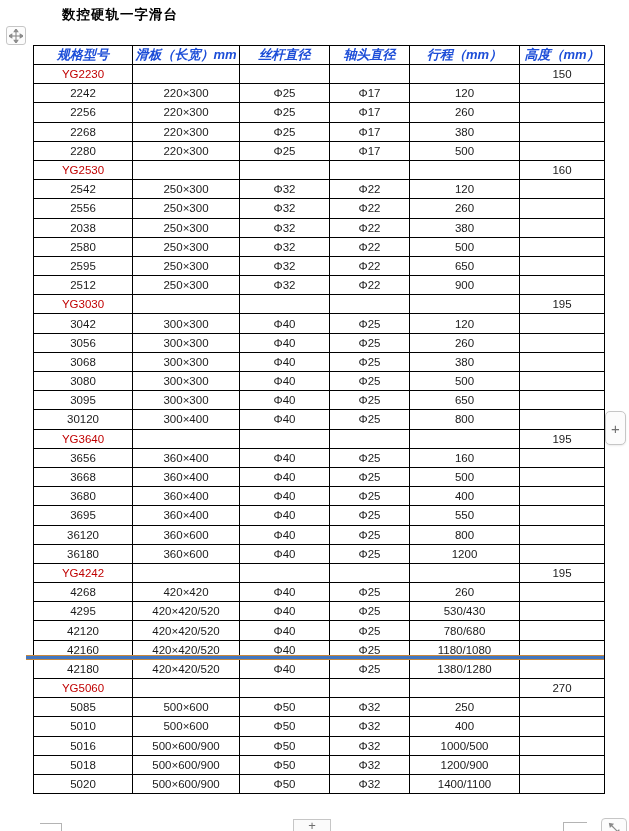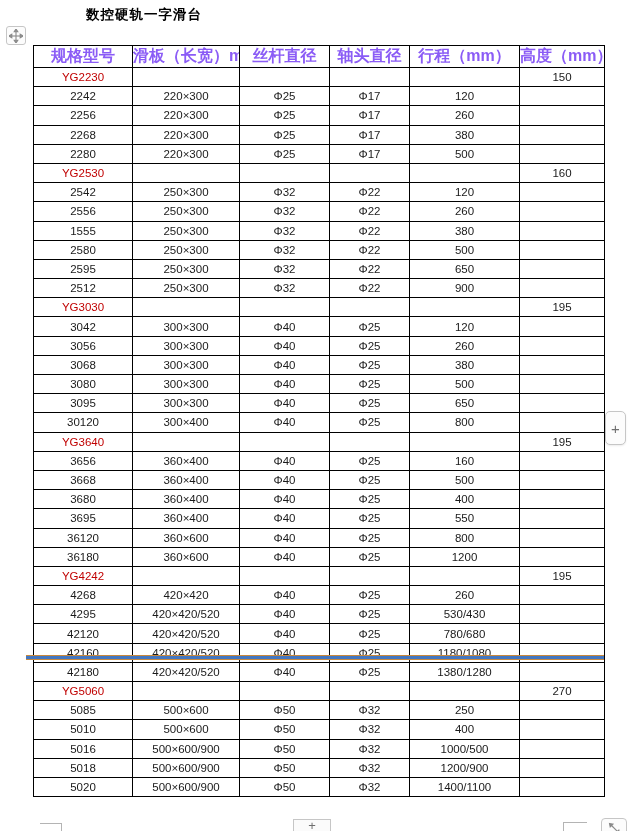--- a/index.html
+++ b/index.html
@@ -11,36 +11,35 @@
     position:relative;
     width:629px;height:831px;
     background:#ffffff;
     overflow:hidden;
   }
   
   .doc-title{
     position:absolute;left:62px;top:6px;
     font-size:13.5px;font-weight:bold;color:#000;
     letter-spacing:1px;
-    margin-left:24px;
   }
   
   #spec-table{
     position:absolute;left:33px;top:45px;
     width:571px;
     border-collapse:collapse;table-layout:fixed;
   }
   #spec-table th,#spec-table td{
     border:1px solid #000;
     text-align:center;vertical-align:middle;
     padding:0;overflow:hidden;white-space:nowrap;
     color:#1a1a1a;
   }
   #spec-table th{
-    height:16px;font-size:16px;font-weight:bold;color:#8b5cf6;
+    height:16px;font-size:13px;font-weight:bold;color:#1d4ed8;font-style:italic;
   }
   #spec-table td{
     height:18.2px;font-size:11.5px;
   }
   #spec-table tr.group td:first-child{
     color:var(--model-red,#c00000);font-weight:normal;
   }
   
   #page-divider{
     position:absolute;left:26px;width:578px;height:5px;
@@ -171,21 +170,21 @@
         </tr>
         <tr>
           <td>2556</td>
           <td>250×300</td>
           <td>Φ32</td>
           <td>Φ22</td>
           <td>260</td>
           <td></td>
         </tr>
         <tr>
-          <td>1555</td>
+          <td>2038</td>
           <td>250×300</td>
           <td>Φ32</td>
           <td>Φ22</td>
           <td>380</td>
           <td></td>
         </tr>
         <tr>
           <td>2580</td>
           <td>250×300</td>
           <td>Φ32</td>

